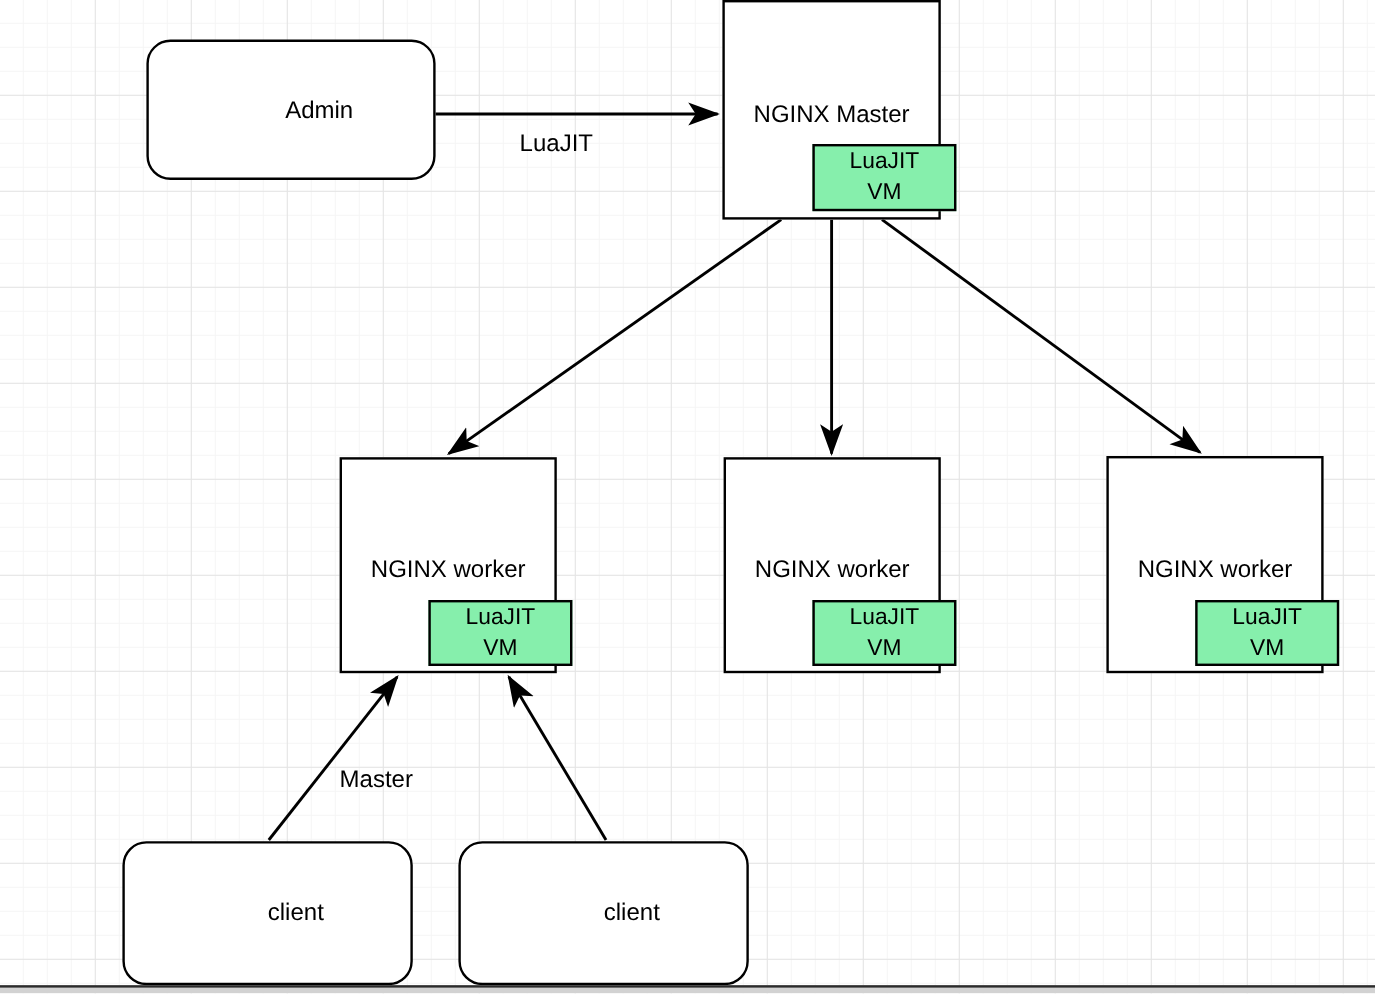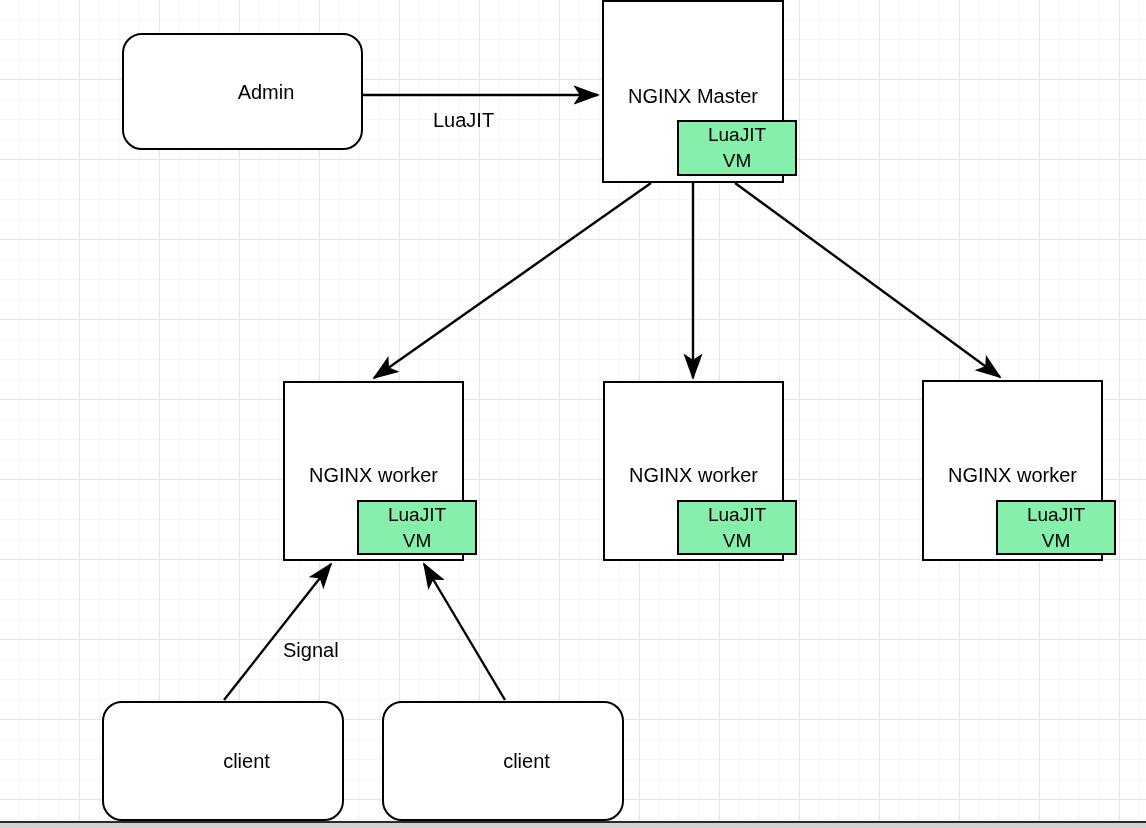--- a/index.html
+++ b/index.html
@@ -165,17 +165,17 @@
   <div class="node node-rounded" style="left:102px; top:701px; width:242px; height:120px;">
     <span class="node-label">client</span>
   </div>
 
   <div class="node node-rounded" style="left:382px; top:701px; width:242px; height:120px;">
     <span class="node-label">client</span>
   </div>
 
   <div class="edge-label" style="left:433px; top:108px;">LuaJIT</div>
 
-  <div class="edge-label" style="left:283px; top:638px;">Signal</div>
+  <div class="edge-label" style="left:283px; top:638px;">Master</div>
 
   <div id="bottom-bar"></div>
 
 </div>
 
 </body></html>

